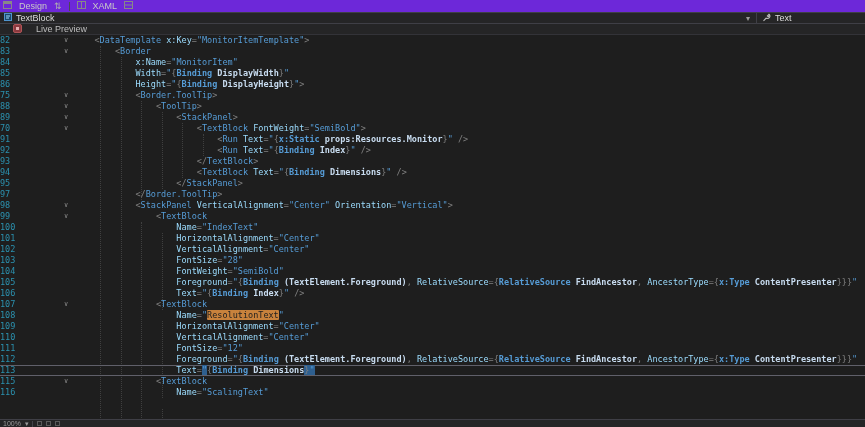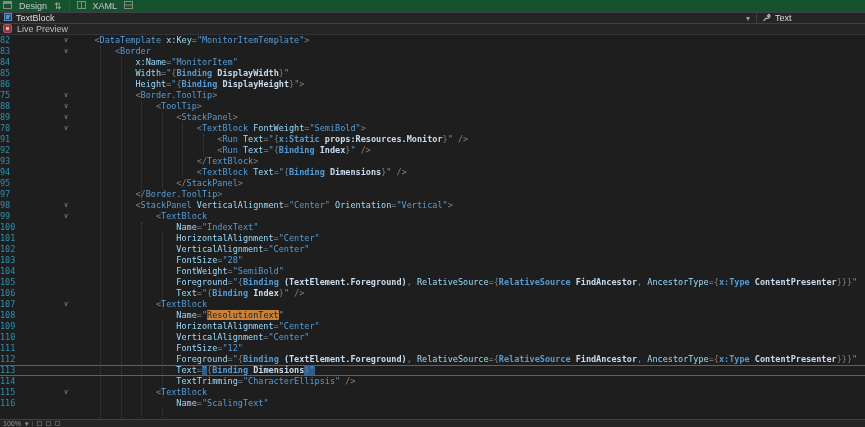--- a/index.html
+++ b/index.html
@@ -1,33 +1,33 @@
 <!DOCTYPE html>
 <html><head>
 <meta charset="utf-8">
 <style>
   *{margin:0;padding:0;box-sizing:border-box}
   html,body{width:865px;height:427px;overflow:hidden}
   body{background:#1E1E1E;font-family:"Liberation Sans",sans-serif;position:relative}
 
   
-  .topbar{height:13px;background:#14532d;border-bottom:1px solid #3F3F46;display:flex;align-items:center;gap:5px;padding:0 3px;font-size:9px;color:#C8C8C8}
+  .topbar{height:13px;background:#6d28d9;border-bottom:1px solid #3F3F46;display:flex;align-items:center;gap:5px;padding:0 3px;font-size:9px;color:#C8C8C8}
   .tb-item{padding:0 2px;cursor:default}
   .tb-swap{font-size:9px;color:#B0B0B0}
   .tb-sep{width:1px;height:9px;background:#4A4A50;margin:0 2px}
 
   
   .navbar{height:11px;background:#252526;border-bottom:1px solid #3F3F46;display:flex;align-items:stretch;font-size:9px;color:#DCDCDC}
   .nav-dd{width:757px;display:flex;align-items:center;gap:4px;padding:0 4px;border-right:1px solid #3F3F46}
   .nav-dd .grow{flex:1}
   .nav-chev{color:#9A9A9A;font-size:8px;padding-right:2px}
   .nav-dd2{flex:1;display:flex;align-items:center;gap:4px;padding:0 5px}
 
   
-  .previewbar{height:11px;background:#252526;border-bottom:1px solid #333338;display:flex;align-items:center;gap:5px;padding:0 3px;font-size:9px;color:#BDBDBD}
+  .previewbar{height:11px;background:#252526;border-bottom:1px solid #333338;display:flex;align-items:center;gap:14px;padding:0 13px;font-size:9px;color:#BDBDBD}
 
   
   .editor{position:relative;height:384px;background:#1E1E1E;overflow:hidden}
   .guides{position:absolute;left:80px;top:0;bottom:0;z-index:0;font-family:"DejaVu Sans Mono",monospace;font-size:8.5px;pointer-events:none}
   .guide{position:absolute;width:0;border-left:1px dotted #3F3F3F}
   .rows{position:relative;z-index:1}
   .row{display:flex;height:11px;line-height:11px;font-family:"DejaVu Sans Mono",monospace;font-size:8.5px}
   .row.cur{box-shadow:inset 0 1px 0 #60606A, inset 0 -1px 0 #60606A}
   .num{width:58px;flex:none;text-align:left;padding-right:6px;color:#2B91AF}
   .fold{width:16px;flex:none;text-align:center;color:#8A8A8A;font-size:7px}
@@ -260,25 +260,20 @@
         <div class="num">112</div>
         <div class="fold"></div>
         <div class="code">                    <span class="a">Foreground</span><span class="p">=</span><span class="v">"</span><span class="p">{</span><span class="k">Binding</span><span> </span><span class="pp">(TextElement.Foreground)</span><span class="p">,</span><span> </span><span class="a">RelativeSource</span><span class="p">=</span><span class="p">{</span><span class="k">RelativeSource</span><span> </span><span class="pp">FindAncestor</span><span class="p">,</span><span> </span><span class="a">AncestorType</span><span class="p">=</span><span class="p">{</span><span class="k">x:Type</span><span> </span><span class="pp">ContentPresenter</span><span class="p">}}}</span><span class="v">"</span></div>
       </div>
       <div class="row cur">
         <div class="num">113</div>
         <div class="fold"></div>
         <div class="code">                    <span class="a">Text</span><span class="p">=</span><span class="v hls">"</span><span class="p">{</span><span class="k">Binding</span><span> </span><span class="pp">Dimensions</span><span class="p hls">}</span><span class="v hls">"</span></div>
       </div>
       <div class="row">
-        <div class="num">114</div>
-        <div class="fold"></div>
-        <div class="code">                    <span class="a">TextTrimming</span><span class="p">=</span><span class="v">"CharacterEllipsis"</span><span> </span><span class="p">/&gt;</span></div>
-      </div>
-      <div class="row">
         <div class="num">115</div>
         <div class="fold">∨</div>
         <div class="code">                <span class="p">&lt;</span><span class="t">TextBlock</span></div>
       </div>
       <div class="row">
         <div class="num">116</div>
         <div class="fold"></div>
         <div class="code">                    <span class="a">Name</span><span class="p">=</span><span class="v">"ScalingText"</span></div>
       </div>
     </div>

